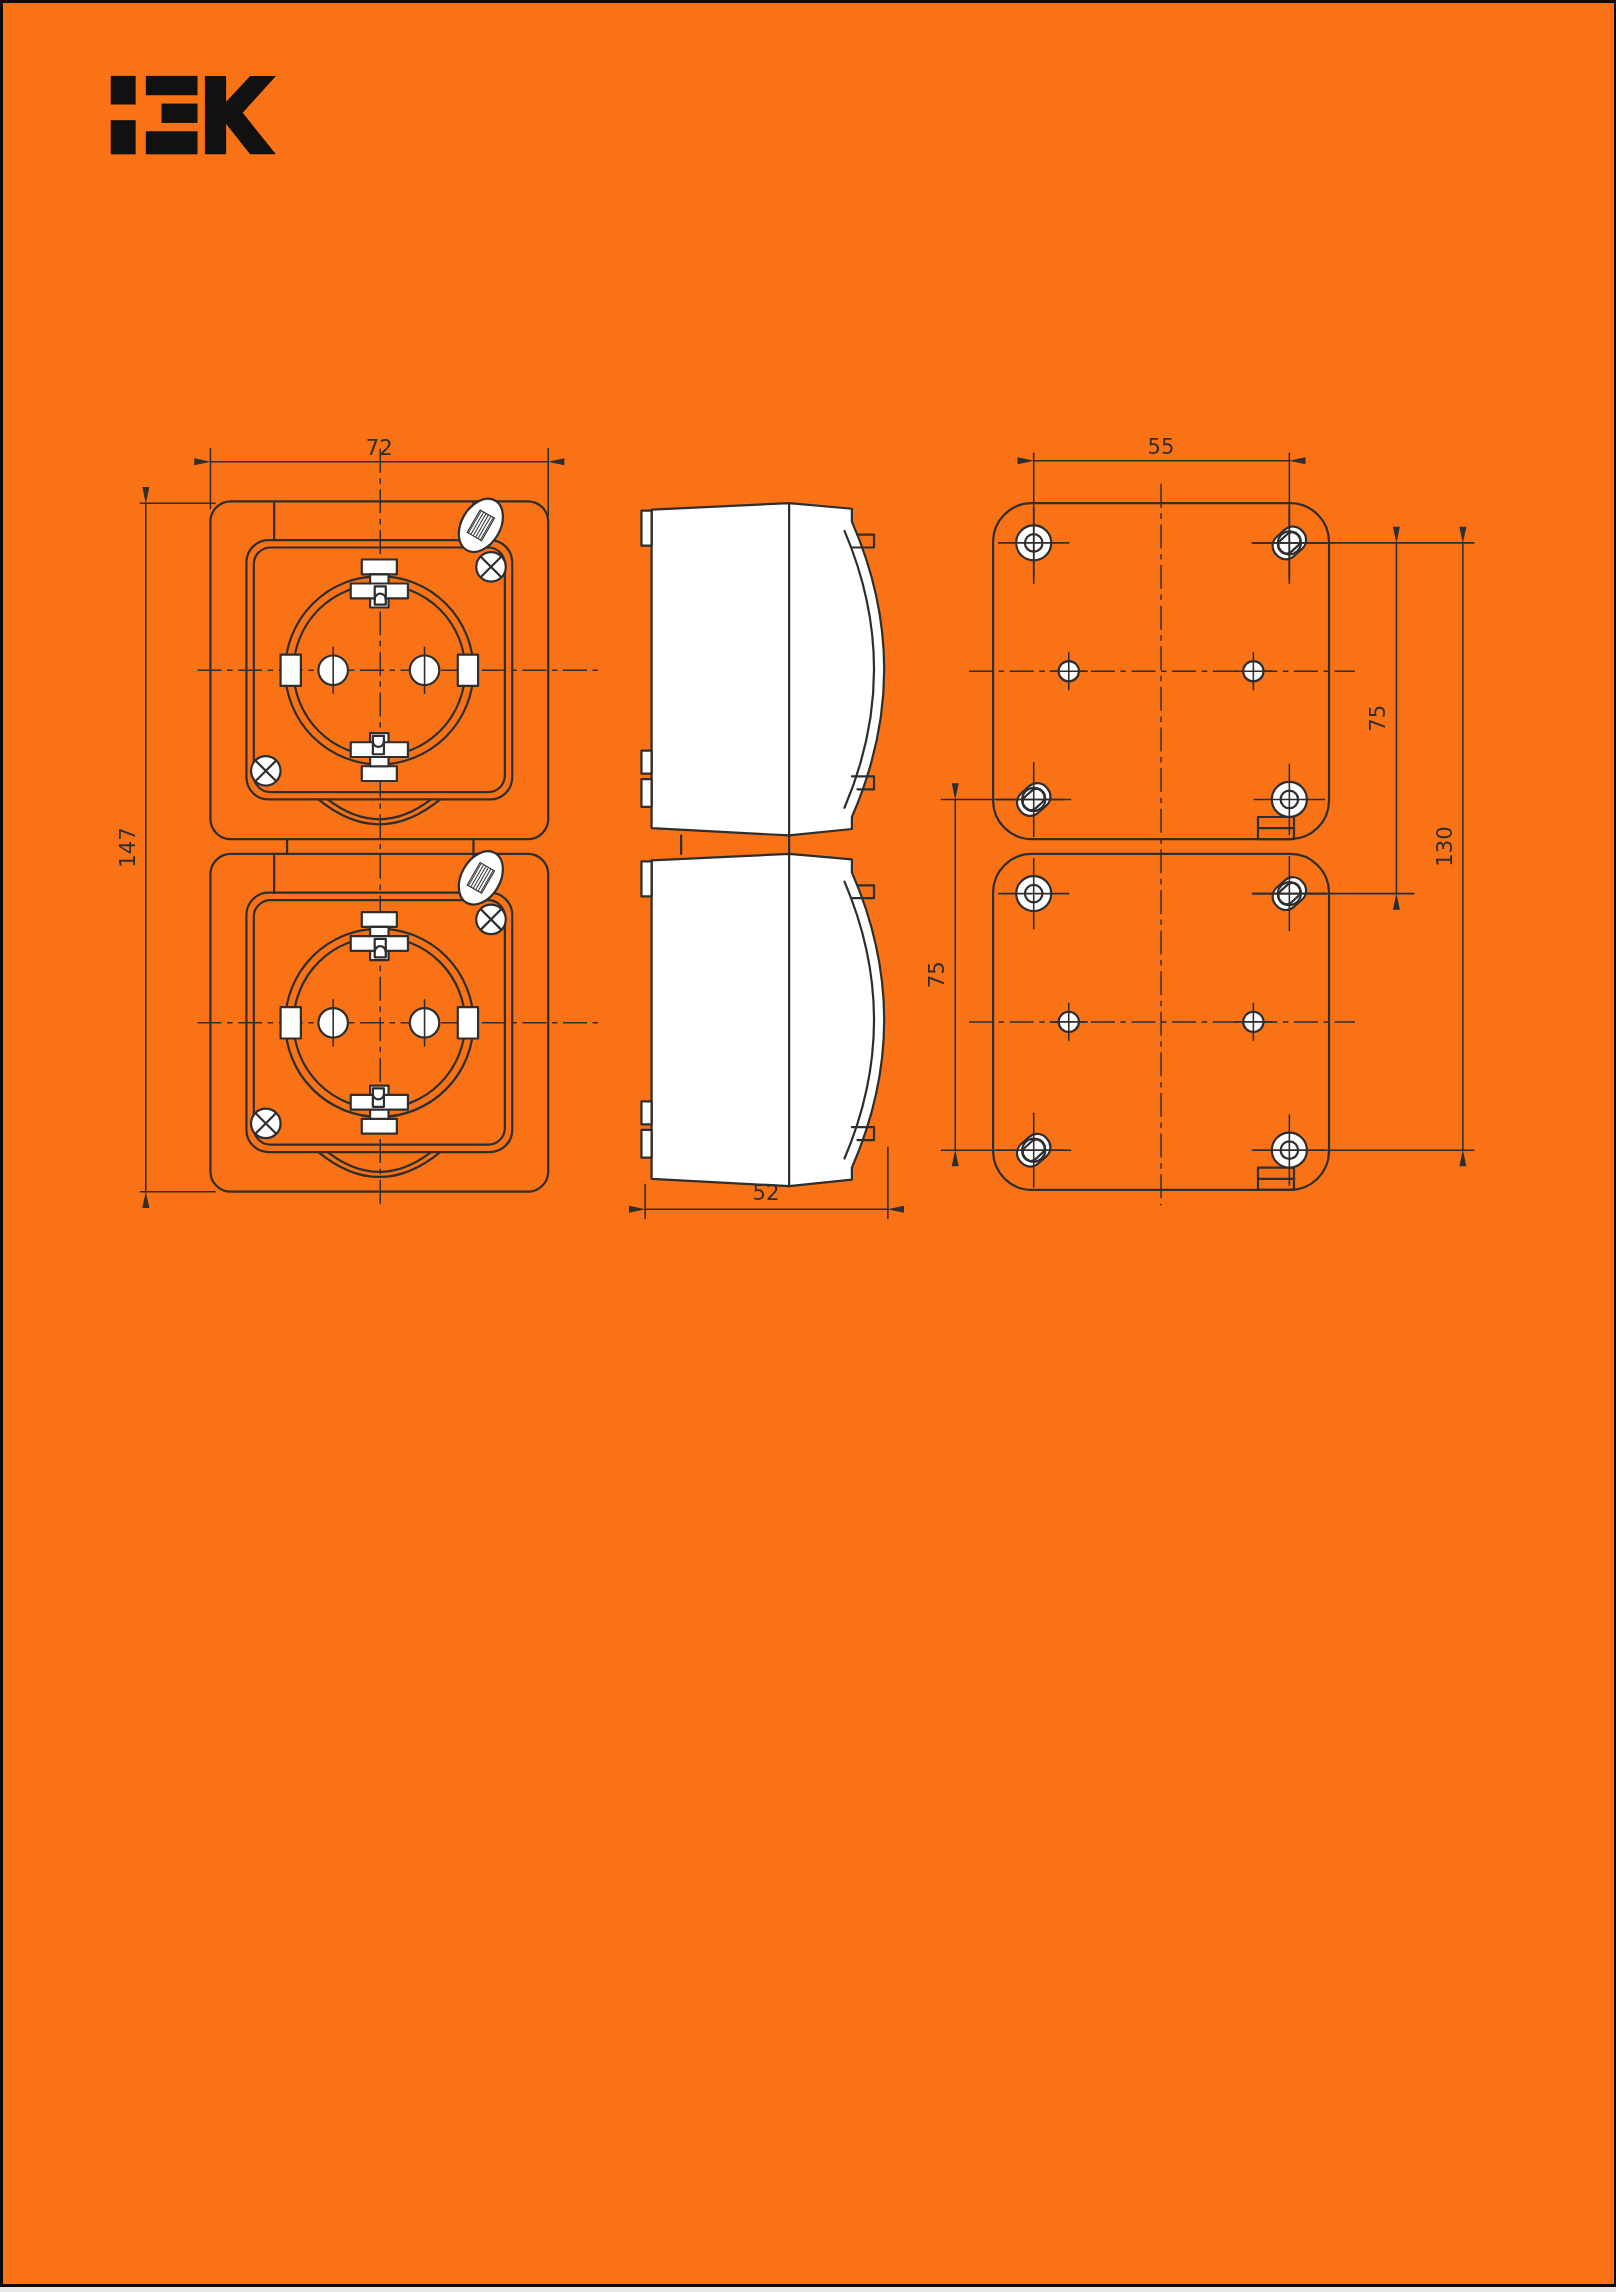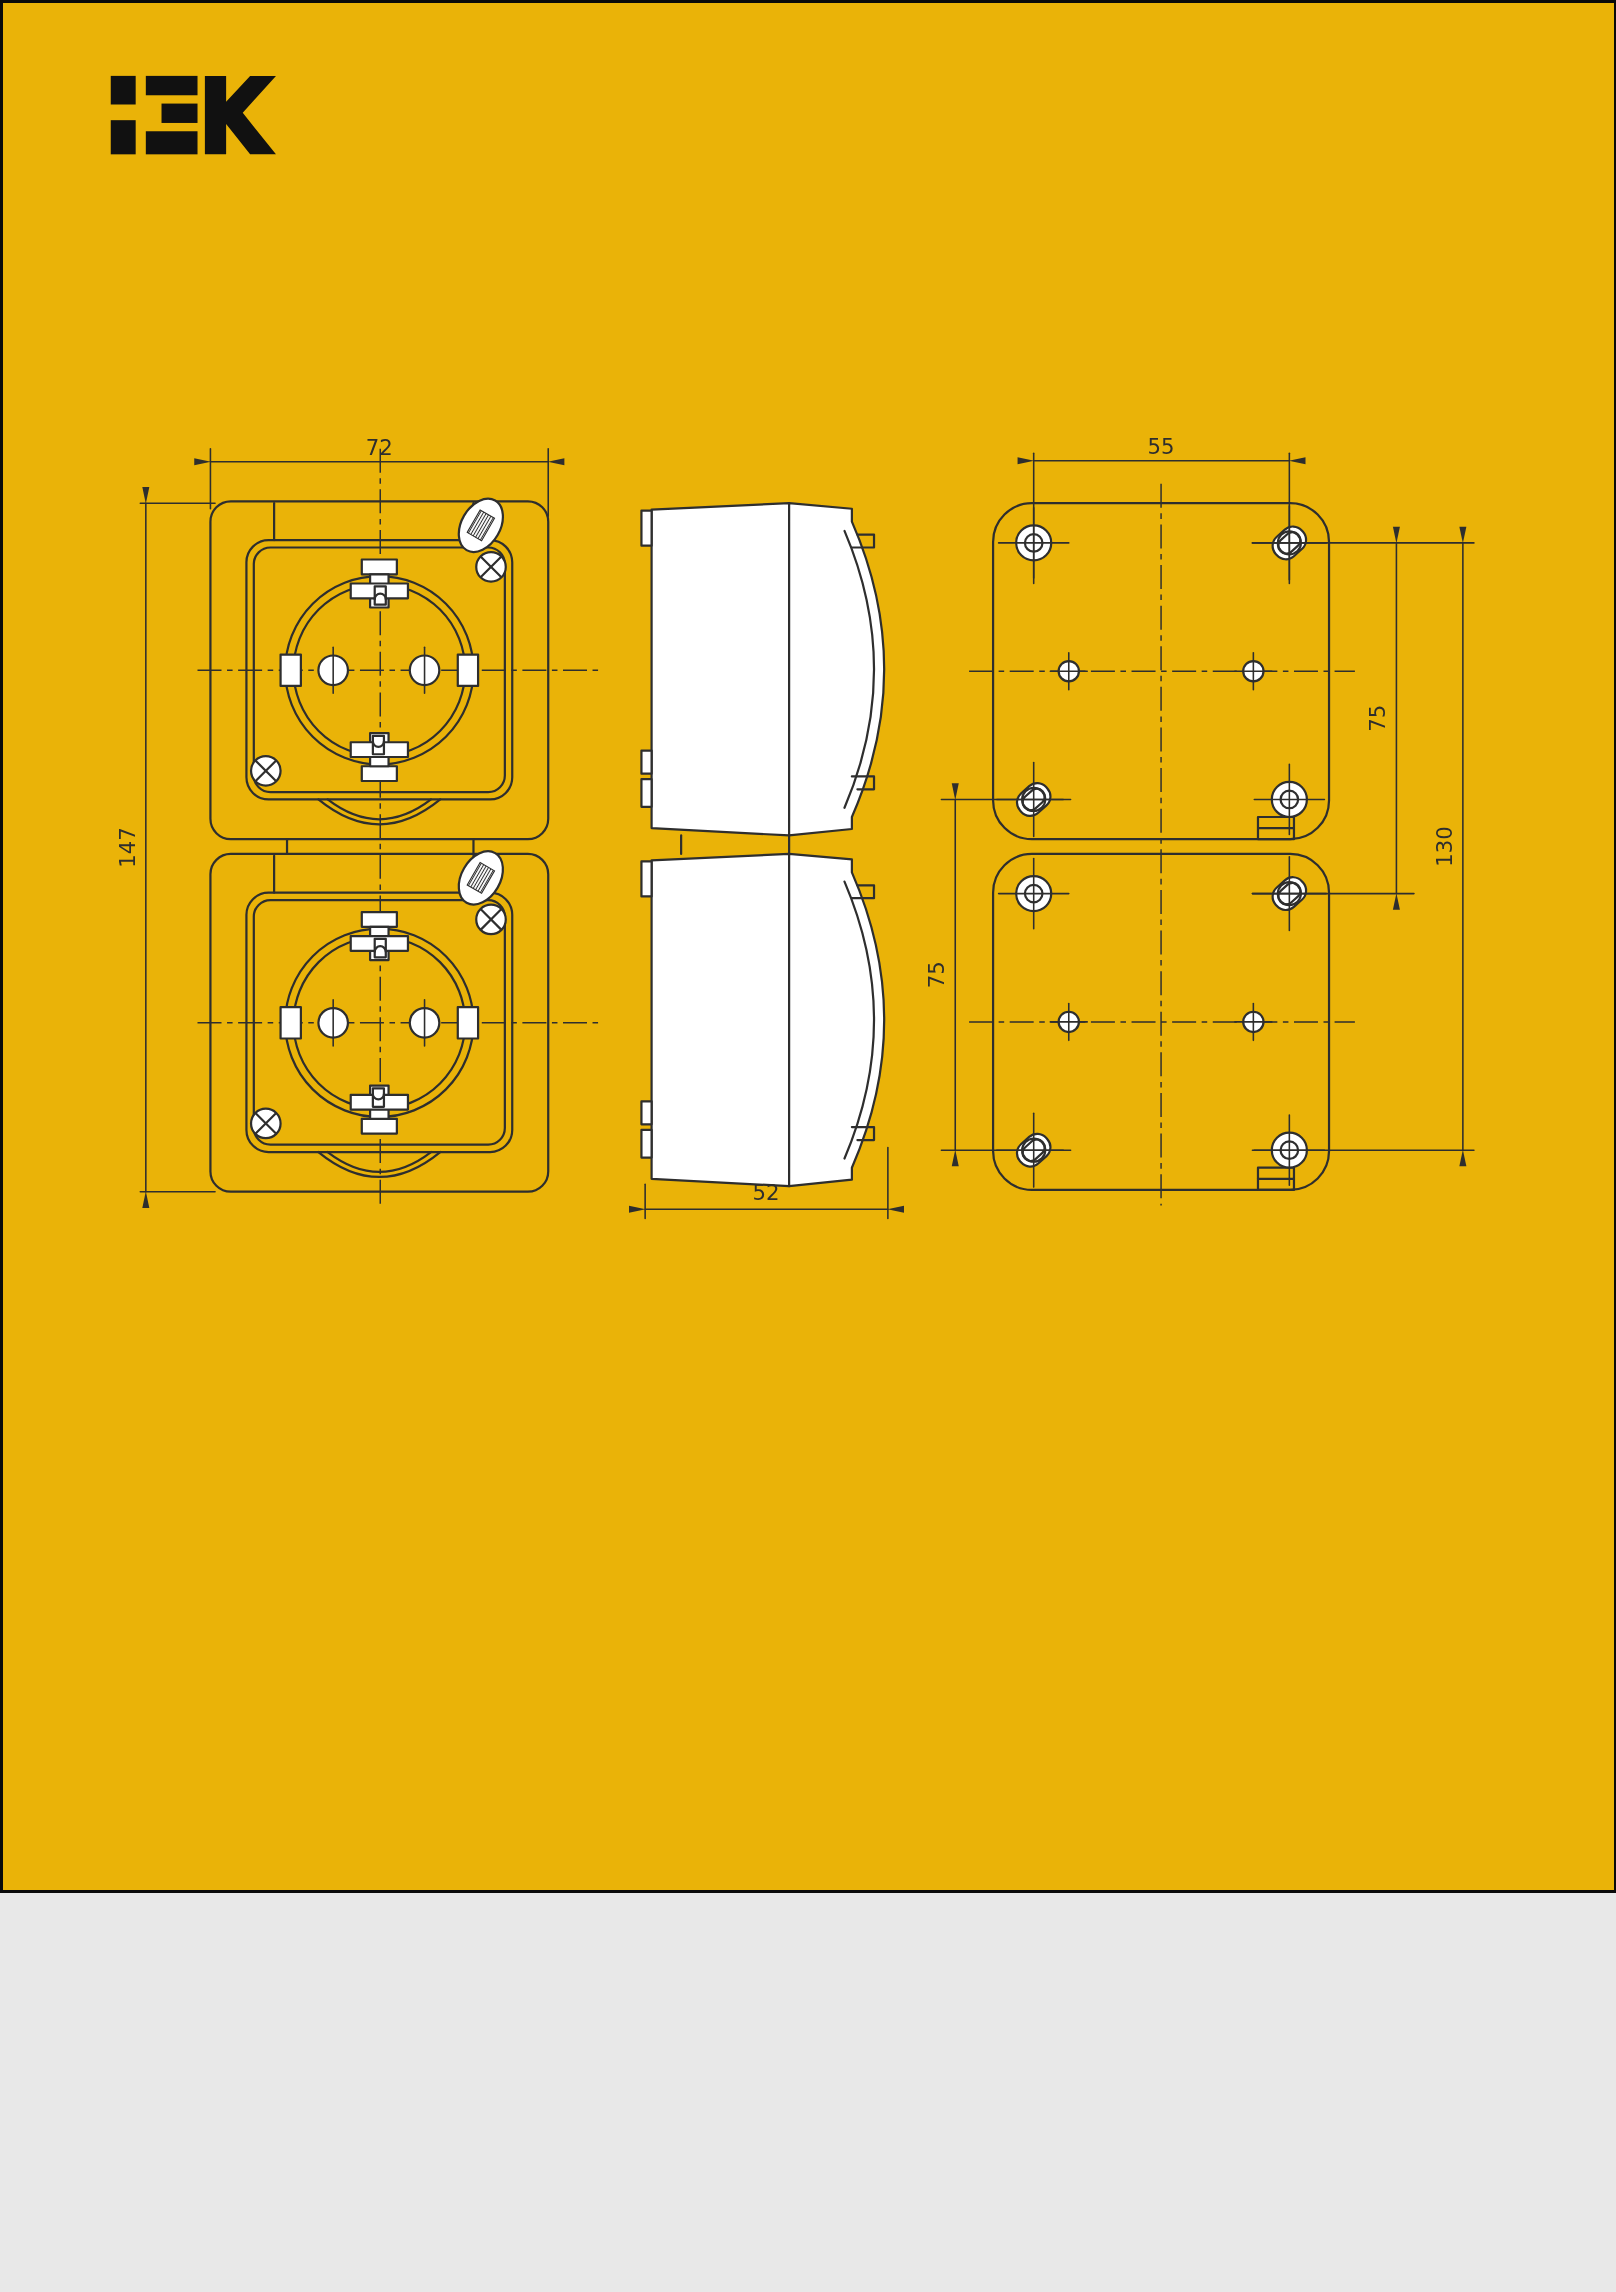--- a/index.html
+++ b/index.html
@@ -1,19 +1,19 @@
 <!DOCTYPE html>
 <html style="font-size:14.8px"><head>
 <meta charset="utf-8">
 <style>
   html,body{margin:0;padding:0;background:#e8e8e8;}
   .page{
     position:relative;
-    width:1617px;height:1893px;
-    background:#eab308;
+    width:1617px;height:2287px;
+    background:#f97316;
     font-family:"DejaVu Sans", sans-serif;
     overflow:hidden;
   }
   .frame{
     position:absolute;inset:0;
     border:3.7px solid #0a0a0a;
     pointer-events:none;
     z-index:5;
   }
   svg{position:absolute;top:0;left:0;}

